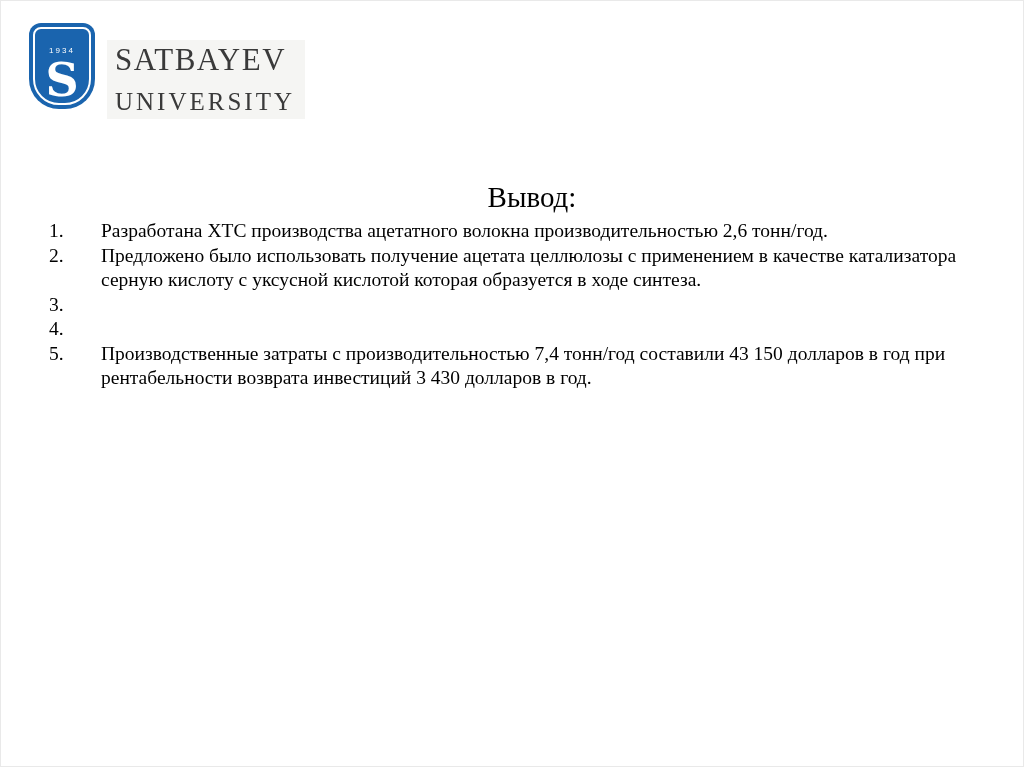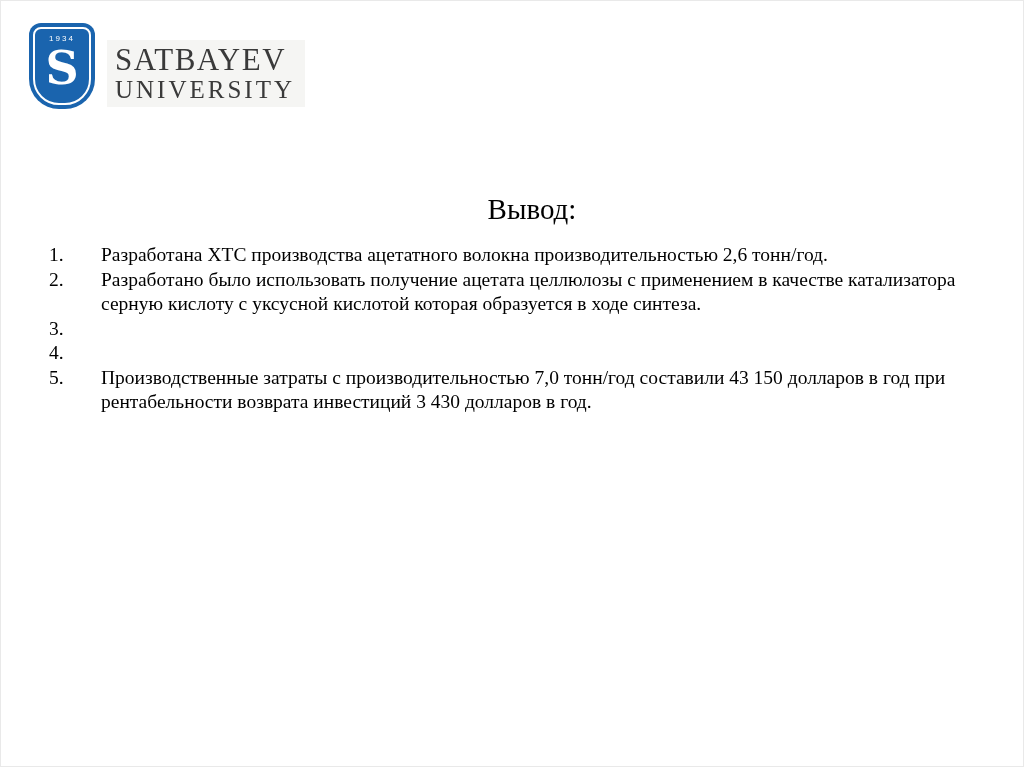--- a/index.html
+++ b/index.html
@@ -40,21 +40,21 @@
     border-radius: 8px 8px 26px 26px;
     display: flex;
     flex-direction: column;
     align-items: center;
   }
   .badge-year {
     color: #ffffff;
     font-family: "Liberation Sans", sans-serif;
     font-size: 8px;
     letter-spacing: 2px;
-    margin-top: 5px;
+    margin-top: 17px;
   }
   .badge-letter {
     color: #ffffff;
     font-family: "DejaVu Serif", serif;
     font-weight: bold;
     font-size: 46px;
     line-height: 1.1;
   }
   .logo-text {
     margin-left: 12px;
@@ -66,25 +66,26 @@
     font-size: 31px;
     line-height: 33px;
     letter-spacing: 1.5px;
     color: #3a3a3a;
   }
   .logo-name-2 {
     font-size: 25px;
     line-height: 27px;
     letter-spacing: 3px;
     color: #3a3a3a;
+    margin-top: 12px;
   }
 
   
   .slide-title {
-    margin: 16px;
+    margin: 4px;
     padding: 174px 0 0 40px;
     text-align: center;
     font-size: 29px;
     font-weight: normal;
     line-height: 36px;
     color: #000000;
   }
   .conclusions {
     list-style: none;
     margin: 0;
@@ -118,26 +119,26 @@
 <main>
   <h1 class="slide-title">Вывод:</h1>
 
   <ol class="conclusions">
     <li class="conclusion-item">
       <span class="num">1.</span>
       <span class="txt">Разработана ХТС производства ацетатного волокна производительностью 2,6 тонн/год.</span>
     </li>
     <li class="conclusion-item">
       <span class="num">2.</span>
-      <span class="txt">Разработано было использовать получение ацетата целлюлозы с применением в качестве катализатора серную кислоту с уксусной кислотой которая образуется в ходе синтеза.</span>
+      <span class="txt">Предложено было использовать получение ацетата целлюлозы с применением в качестве катализатора серную кислоту с уксусной кислотой которая образуется в ходе синтеза.</span>
     </li>
     <li class="conclusion-item">
       <span class="num">3.</span>
     </li>
     <li class="conclusion-item">
       <span class="num">4.</span>
     </li>
     <li class="conclusion-item">
       <span class="num">5.</span>
-      <span class="txt">Производственные затраты с производительностью 7,0 тонн/год составили 43 150 долларов в год при рентабельности возврата инвестиций 3 430 долларов в год.</span>
+      <span class="txt">Производственные затраты с производительностью 7,4 тонн/год составили 43 150 долларов в год при рентабельности возврата инвестиций 3 430 долларов в год.</span>
     </li>
   </ol>
 </main>
 
 </body></html>

